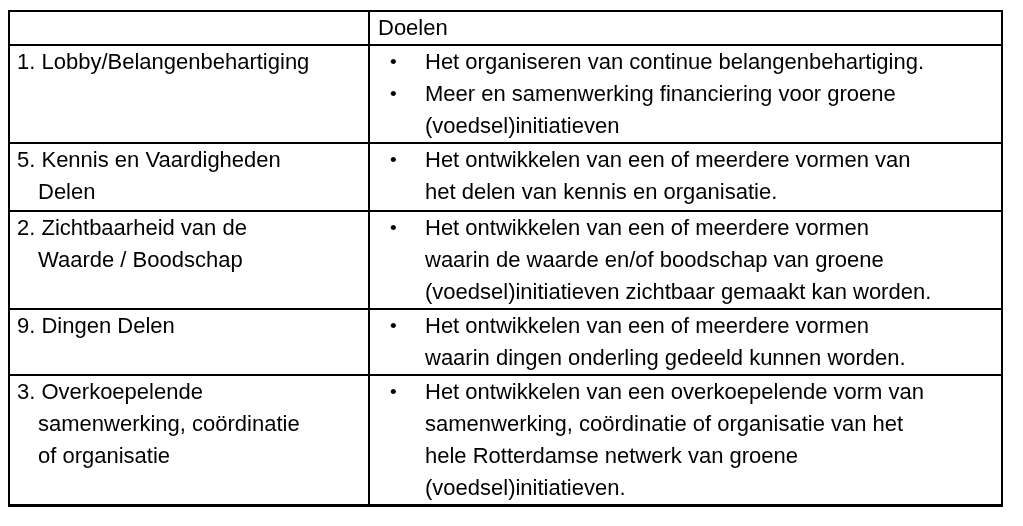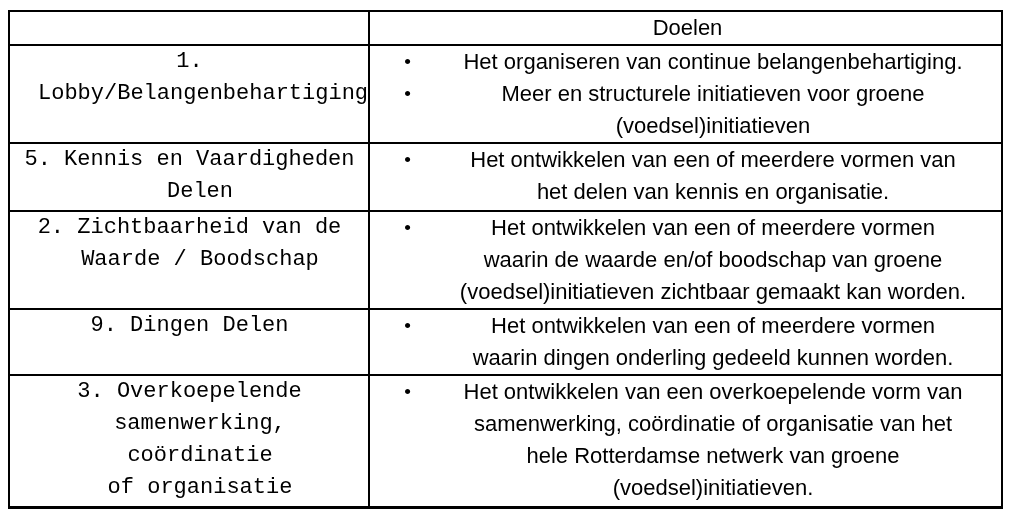--- a/index.html
+++ b/index.html
@@ -23,38 +23,36 @@
     border-collapse: collapse;
     table-layout: fixed;
     margin: 10px 0 0 8px;
     width: 995px;
   }
   table.goals-table td {
     border: 2px solid #000000;
     vertical-align: top;
     padding: 0;
     background: #ffffff;
-    text-align: center;
   }
   table.goals-table tr:last-child td {
     border-bottom-width: 3px;
   }
   col.topic-col  { width: 360px; }
   col.goals-col  { width: 633px; }
 
   .header-label {
     padding: 0 4px 0 8px;
     white-space: pre-line;
   }
   .topic-text {
     
     padding: 0 6px 2px 28px;
     text-indent: -21px;
     white-space: pre-line;
-    font-family: Liberation Mono, monospace;
   }
   .goal-item {
     display: flex;
     align-items: flex-start;
   }
   .bullet {
     width: 55px;
     box-sizing: border-box;
     padding-left: 20px;
     flex: 0 0 55px;
@@ -90,21 +88,21 @@
       <div class="topic-text">1. Lobby/Belangenbehartiging</div>
     </td>
     <td>
       <div class="goals-list">
               <div class="goal-item">
                 <span class="bullet">•</span>
                 <div class="goal-text">Het organiseren van continue belangenbehartiging.</div>
               </div>
               <div class="goal-item">
                 <span class="bullet">•</span>
-                <div class="goal-text">Meer en structurele initiatieven voor groene
+                <div class="goal-text">Meer en samenwerking financiering voor groene
 (voedsel)initiatieven</div>
               </div>
             </div>
     </td>
   </tr>
 
   <tr>
     <td>
       <div class="topic-text">5. Kennis en Vaardigheden
 Delen</div>

